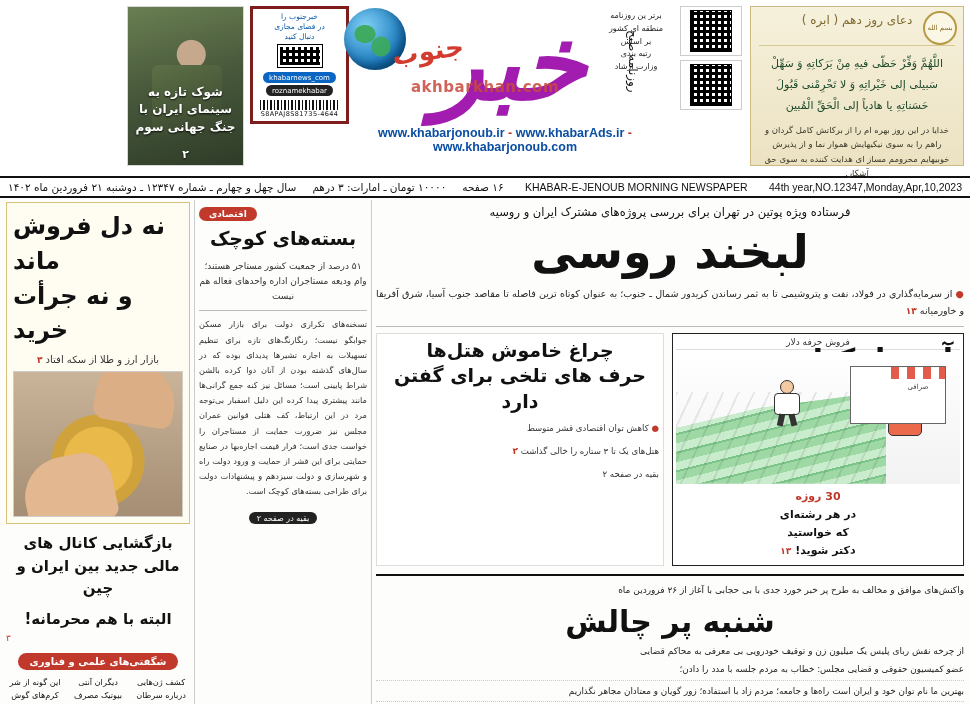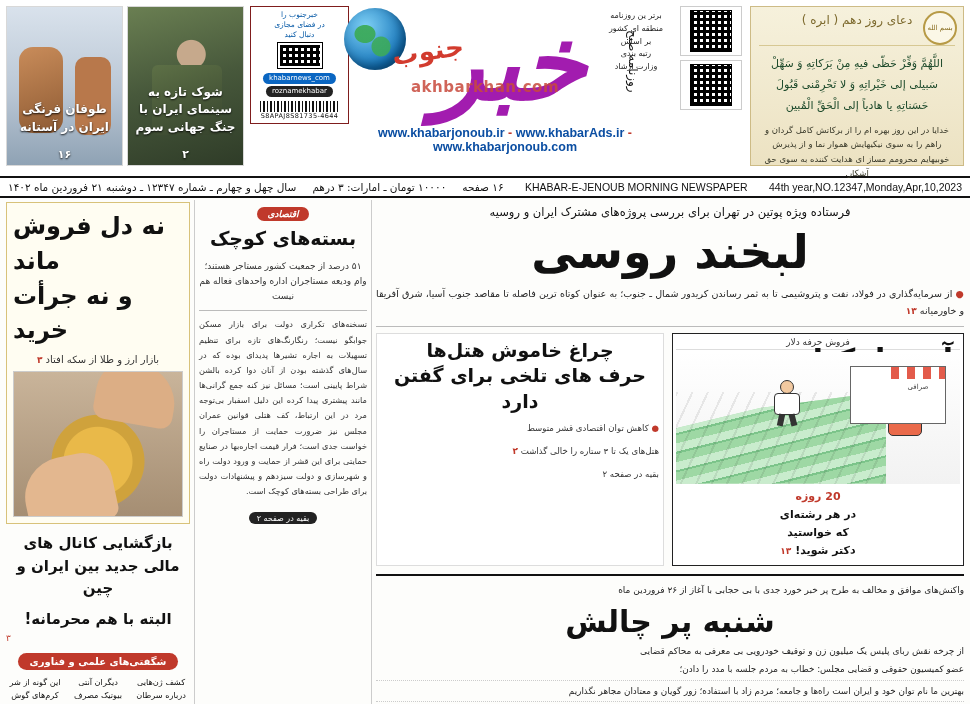--- a/index.html
+++ b/index.html
@@ -66,21 +66,21 @@
   }
   .photo-num {
     position: absolute; bottom: 4px; right: 0; left: 0;
     text-align: center; font-size: 11px; color: #fff; font-weight: bold;
     text-shadow: 0 1px 2px rgba(0,0,0,.9);
   }
   
   .mh-qr-left {
     position: absolute; top: 6px; left: 250px;
     width: 99px; height: 118px;
-    border: 1px solid #7f1d1d; background: #fff;
+    border: 3px solid #7f1d1d; background: #fff;
     display: flex; flex-direction: column; align-items: center;
     padding: 3px 2px;
   }
   .mh-qr-left .tag {
     font-size: 7.5px; color: #0a5ca8; line-height: 1.35; text-align: center;
   }
   .qr {
     width: 44px; height: 44px; margin: 3px 0;
     background:
       repeating-linear-gradient(90deg,#000 0 3px,#fff 3px 6px),
@@ -356,25 +356,20 @@
 
 <div id="page">
 
   <div class="masthead">
 
     <div class="photo-strip">
       <div class="photo-cell pc1">
         <div class="photo-img"></div>
         <div class="photo-cap">شوک تازه به سینمای ایران با جنگ جهانی سوم</div>
         <div class="photo-num">۲</div>
-      </div>
-      <div class="photo-cell pc2">
-        <div class="photo-img"></div>
-        <div class="photo-cap">طوفان فرنگی ایران در آستانه</div>
-        <div class="photo-num">۱۶</div>
       </div>
     </div>
 
     <div class="mh-qr-left">
       <div class="tag">خبرجنوب را</div>
       <div class="tag">در فضای مجازی</div>
       <div class="tag">دنبال کنید</div>
       <div class="qr"></div>
       <div class="chip">khabarnews_com</div>
       <div class="chip dark">roznamekhabar</div>
@@ -463,21 +458,21 @@
             <div class="sign-guy">
               <div class="h"></div>
               <div class="b"></div>
             </div>
             <div class="shop">
               <div class="awn"></div>
               <div class="txt">صرافی</div>
             </div>
           </div>
           <div class="cartoon-cap">
-            <span class="num">20 روزه</span><br>
+            <span class="num">30 روزه</span><br>
             <span>در هر رشته‌ای</span><br>
             <span>که خواستید</span><br>
             <span>دکتر شوید!</span>
             <span class="pg">۱۳</span>
           </div>
         </div>
 
         <div class="sub-hl" style="flex:1;">
           <h3>چراغ خاموش هتل‌ها</h3>
           <h3>حرف های تلخی برای گفتن دارد</h3>
@@ -502,21 +497,21 @@
           <div>عضو کمیسیون حقوقی و قضایی مجلس: خطاب به مردم جلسه با مدد را دادن؛</div>
           <div>بهترین ما نام توان خود و ایران است راه‌ها و جامعه؛ مردم زاد با استفاده؛ زور گویان و معتادان مجاهر نگذاریم</div>
           <div class="dots">نماینده چهارم؛</div>
 
         </div>
       </div>
 
     </div>
 
     <div class="col-mid">
-      <div style="text-align:center;font-style:italic;">
+      <div style="text-align:left;">
         <span class="eco-badge">اقتصادی</span>
       </div>
       <div class="mid-title">بسته‌های کوچک</div>
       <div class="mid-sub">۵۱ درصد از جمعیت کشور مستاجر هستند؛ وام ودیعه مستاجران اداره واحدهای فعاله هم نیست</div>
       <div class="mid-rule"></div>
       <div class="mid-body">تسخنه‌های تکراری دولت برای بازار مسکن جوابگو نیست؛ رنگارنگ‌های تازه برای تنظیم تسهیلات به اجاره تشیرها پدیدای بوده که در سال‌های گذشته بودن از آنان دوا کرده بالشن شراط پایینی است؛ مسائل نیز کنه جمع گرانی‌ها مانند پیشتری پیدا کرده این دلیل اسفبار بی‌توجه مرد در این ارتباط، کف هتلی قوانین عمران مجلس نیز ضرورت حمایت از مستاجران را خواست جدی است؛ فرار قیمت اجاره‌بها در صنایع حمایتی برای این قشر از حمایت و ورود دولت راه و شهرسازی و دولت سیزدهم و پیشنهادات دولت برای طراحی بسته‌های کوچک است.</div>
       <div style="text-align:center;margin-top:6px;">
         <span class="pill">بقیه در صفحه ۲</span>
       </div>
     </div>

